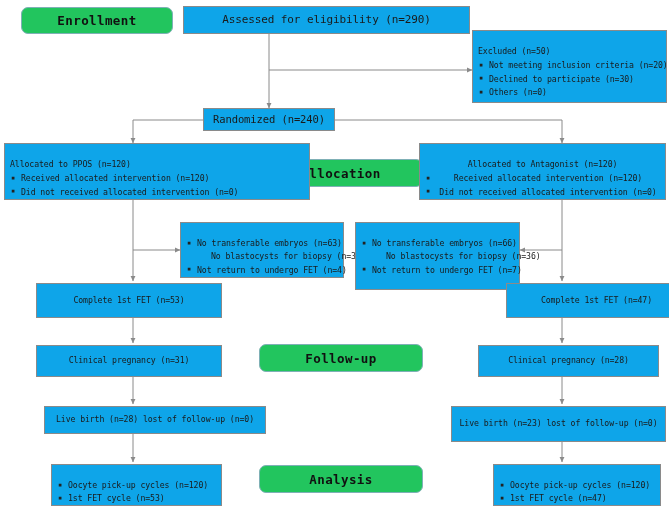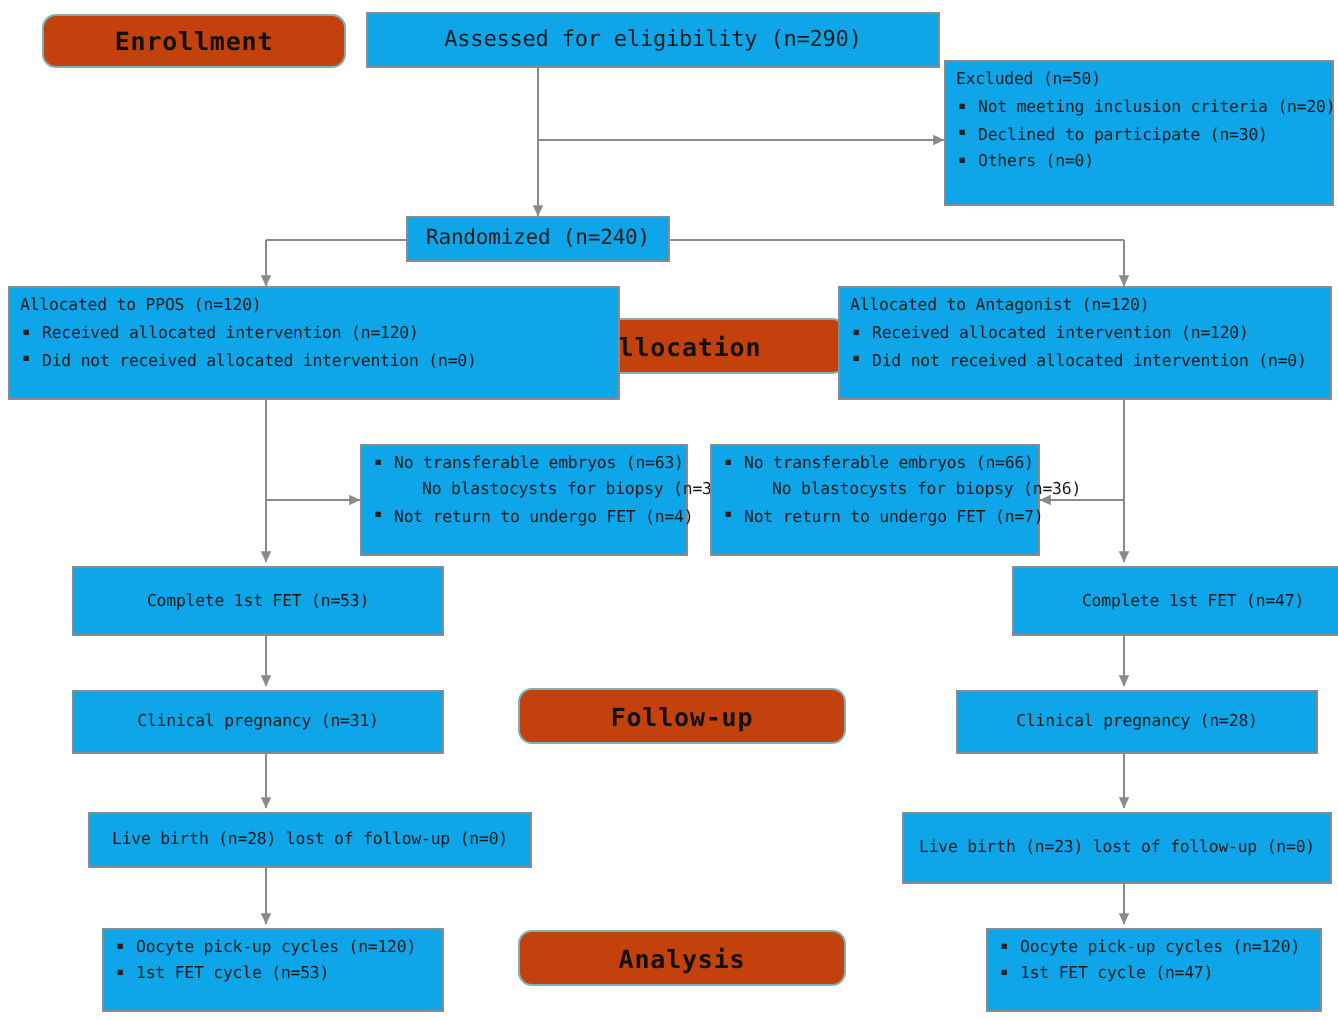--- a/index.html
+++ b/index.html
@@ -25,28 +25,28 @@
     line-height: 1.15;
     letter-spacing: -0.1px;
   }
   .box.center {
     display: flex;
     align-items: center;
     justify-content: center;
     text-align: center;
   }
   .box.pad {
-    padding: 4px 5px;
+    padding: 16px 5px;
   }
   .stage {
     position: absolute;
     box-sizing: border-box;
     border: 1px solid #7fb0b6;
     border-radius: 7px;
-    background: #c2410c;
+    background: #22c55e;
     color: #111111;
     font-size: 12.5px;
     font-weight: bold;
     letter-spacing: 0.4px;
     display: flex;
     align-items: center;
     justify-content: center;
     text-align: center;
   }
   .lines { position: absolute; left: 0; top: 0; }
@@ -136,37 +136,37 @@
   <div class="box center" style="left:203px; top:108px; width:132px; height:23px; font-size:10.5px;">Randomized (n=240)</div>
 
   <div class="box pad" style="left:4px; top:143px; width:306px; height:57px;">
     <div class="plain-line">Allocated to PPOS (n=120)</div>
     <ul class="blist">
       <li class="bullet">Received allocated intervention (n=120)</li>
       <li class="bullet">Did not received allocated intervention (n=0)</li>
     </ul>
   </div>
 
-  <div class="box pad" style="left:419px; top:143px; width:247px; height:57px;">
+  <div class="box pad" style="left:419px; top:143px; width:247px; height:57px;text-align:center;">
     <div class="plain-line">Allocated to Antagonist (n=120)</div>
     <ul class="blist">
       <li class="bullet">Received allocated intervention (n=120)</li>
       <li class="bullet">Did not received allocated intervention (n=0)</li>
     </ul>
   </div>
 
   <div class="box pad" style="left:180px; top:222px; width:164px; height:56px;">
     <ul class="blist">
       <li class="bullet">No transferable embryos (n=63)</li>
       <li class="nobullet">No blastocysts for biopsy (n=33)</li>
       <li class="bullet">Not return to undergo FET (n=4)</li>
     </ul>
   </div>
 
-  <div class="box pad" style="left:355px; top:222px; width:165px; height:56px;">
+  <div class="box pad" style="left:355px; top:222px; width:165px; height:68px;">
     <ul class="blist">
       <li class="bullet">No transferable embryos (n=66)</li>
       <li class="nobullet">No blastocysts for biopsy (n=36)</li>
       <li class="bullet">Not return to undergo FET (n=7)</li>
     </ul>
   </div>
 
   <div class="box center" style="left:36px; top:283px; width:186px; height:35px;">Complete 1st FET (n=53)</div>
 
   <div class="box center" style="left:506px; top:283px; width:181px; height:35px;">Complete 1st FET (n=47)</div>

